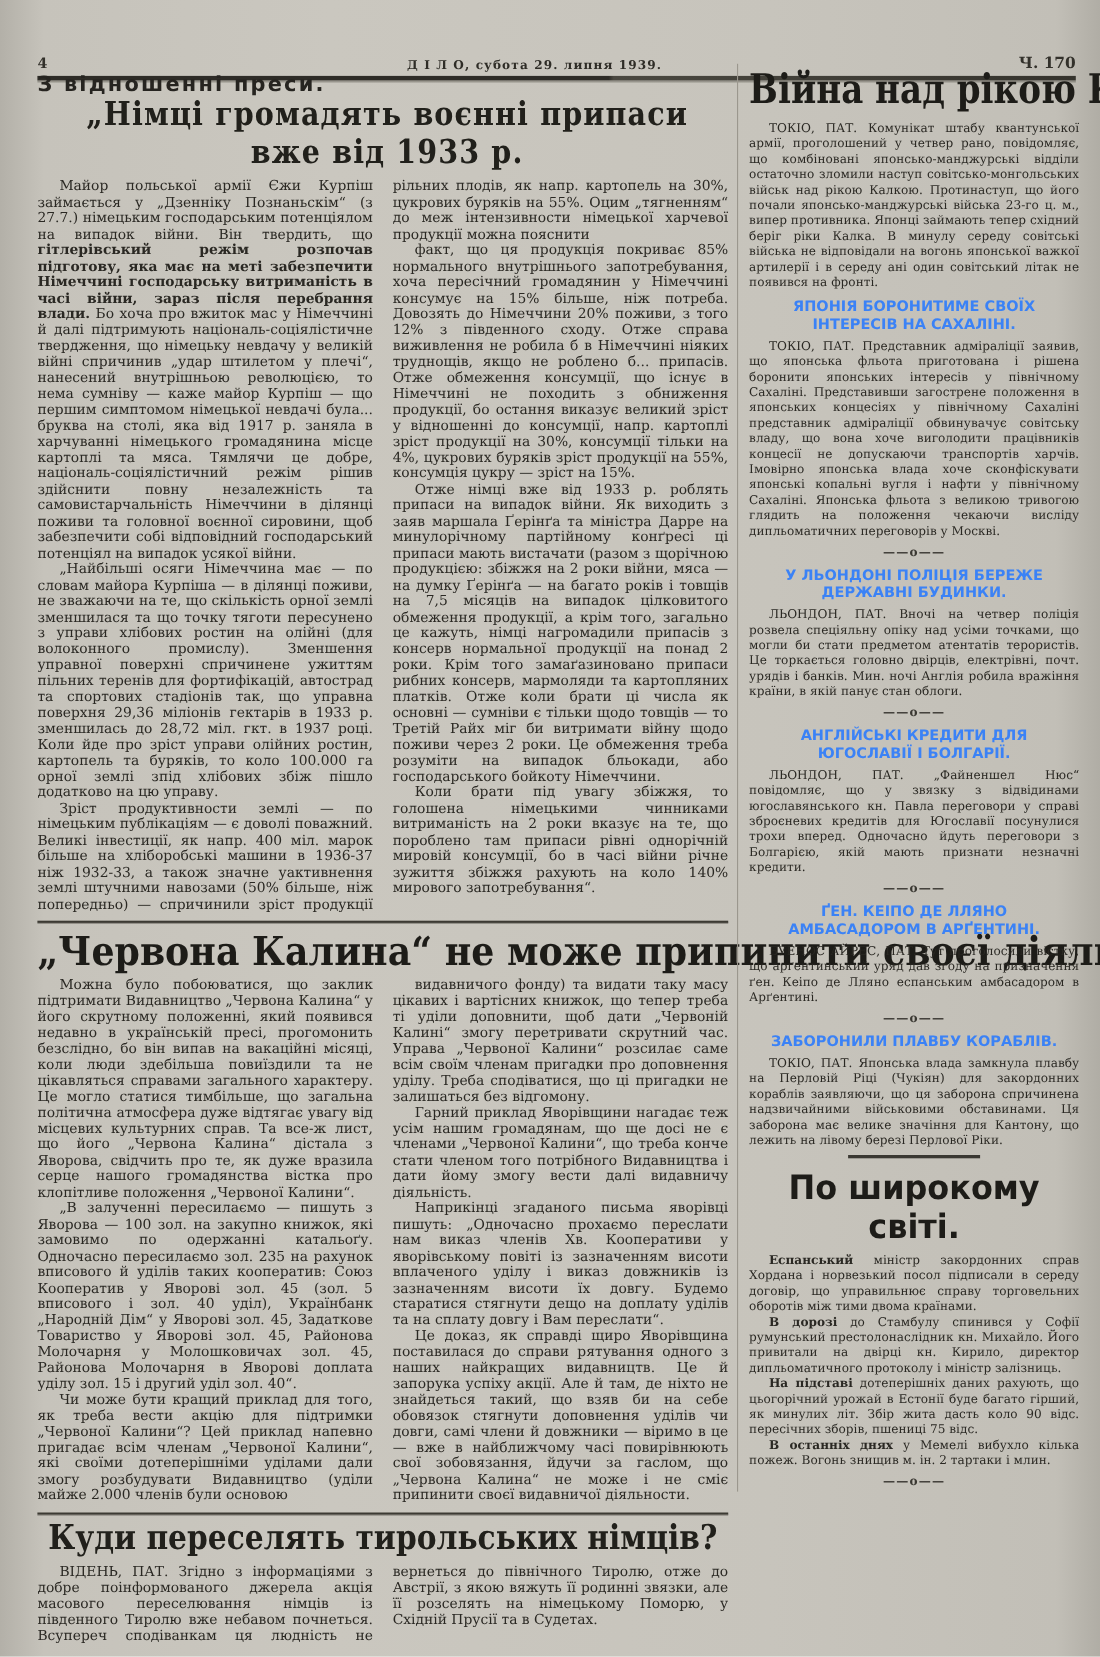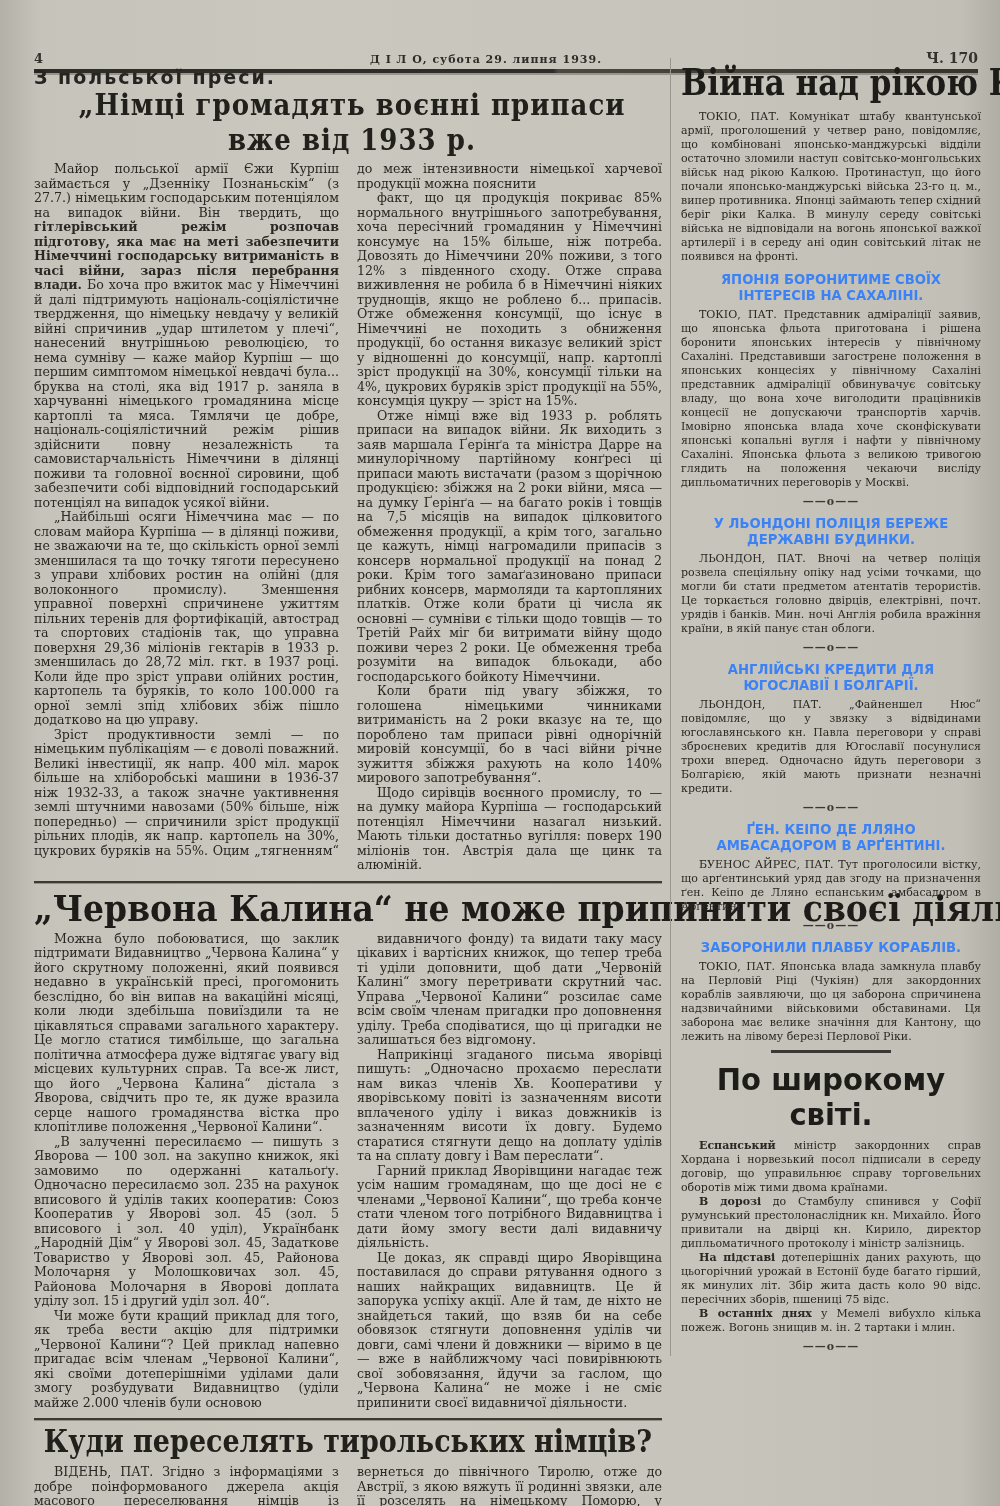--- a/index.html
+++ b/index.html
@@ -53,44 +53,43 @@
     <span class="hdr-pn">4</span>
     <span class="hdr-mast">Д І Л О,  субота 29. липня 1939.</span>
     <span class="hdr-issue">Ч. 170</span>
   </div>
   <div class="hdr-rule"></div>
 </div>
 
 <div class="lg">
 
   <div>
-    <div class="kicker">З польської преси.</div>
+    <div class="kicker">З відношенні преси.</div>
     <div class="a1-head">„Німці громадять воєнні припаси вже від 1933 р.</div>
     <div class="twocol">
       <p><span>Майор польської армії Єжи Курпіш займається у „Дзенніку Познаньскім“ (з 27.7.) німецьким господарським потенціялом на випадок війни. Він твердить, що </span><span class="b">гітлерівський режім розпочав підготову, яка має на меті забезпечити Німеччині господарську витриманість в часі війни, зараз після перебрання влади.</span><span> Бо хоча про вжиток мас у Німеччині й далі підтримують національ-соціялістичне твердження, що німецьку невдачу у великій війні спричинив „удар штилетом у плечі“, нанесений внутрішньою революцією, то нема сумніву — каже майор Курпіш — що першим симптомом німецької невдачі була... бруква на столі, яка від 1917 р. заняла в харчуванні німецького громадянина місце картоплі та мяса. Тямлячи це добре, національ-соціялістичний режім рішив здійснити повну незалежність та самовистарчальність Німеччини в ділянці поживи та головної воєнної сировини, щоб забезпечити собі відповідний господарський потенціял на випадок усякої війни.</span></p>
       <p>„Найбільші осяги Німеччина має — по словам майора Курпіша — в ділянці поживи, не зважаючи на те, що скількість орної землі зменшилася та що точку тяготи пересунено з управи хлібових ростин на олійні (для волоконного промислу). Зменшення управної поверхні спричинене ужиттям пільних теренів для фортифікацій, автострад та спортових стадіонів так, що управна поверхня 29,36 міліонів гектарів в 1933 р. зменшилась до 28,72 міл. гкт. в 1937 році. Коли йде про зріст управи олійних ростин, картопель та буряків, то коло 100.000 га орної землі зпід хлібових збіж пішло додатково на цю управу.</p>
       <p>Зріст продуктивности землі — по німецьким публікаціям — є доволі поважний. Великі інвестиції, як напр. 400 міл. марок більше на хліборобські машини в 1936-37 ніж 1932-33, а також значне уактивнення землі штучними навозами (50% більше, ніж попередньо) — спричинили зріст продукції рільних плодів, як напр. картопель на 30%, цукрових буряків на 55%. Оцим „тягненням“ до меж інтензивности німецької харчевої продукції можна пояснити</p>
       <p>факт, що ця продукція покриває 85% нормального внутрішнього запотребування, хоча пересічний громадянин у Німеччині консумує на 15% більше, ніж потреба. Довозять до Німеччини 20% поживи, з того 12% з південного сходу. Отже справа виживлення не робила б в Німеччині ніяких труднощів, якщо не роблено б... припасів. Отже обмеження консумції, що існує в Німеччині не походить з обниження продукції, бо остання виказує великий зріст у відношенні до консумції, напр. картоплі зріст продукції на 30%, консумції тільки на 4%, цукрових буряків зріст продукції на 55%, консумція цукру — зріст на 15%.</p>
       <p>Отже німці вже від 1933 р. роблять припаси на випадок війни. Як виходить з заяв маршала Ґерінґа та міністра Дарре на минулорічному партійному конґресі ці припаси мають вистачати (разом з щорічною продукцією: збіжжя на 2 роки війни, мяса — на думку Ґерінґа — на багато років і товщів на 7,5 місяців на випадок цілковитого обмеження продукції, а крім того, загально це кажуть, німці нагромадили припасів з консерв нормальної продукції на понад 2 роки. Крім того замаґазиновано припаси рибних консерв, мармоляди та картопляних платків. Отже коли брати ці числа як основні — сумніви є тільки щодо товщів — то Третій Райх міг би витримати війну щодо поживи через 2 роки. Це обмеження треба розуміти на випадок бльокади, або господарського бойкоту Німеччини.</p>
       <p>Коли брати під увагу збіжжя, то голошена німецькими чинниками витриманість на 2 роки вказує на те, що пороблено там припаси рівні однорічній мировій консумції, бо в часі війни річне зужиття збіжжя рахують на коло 140% мирового запотребування“.</p>
-      <p>Щодо сирівців воєнного промислу, то — на думку майора Курпіша — господарський потенціял Німеччини назагал низький. Мають тільки достатньо вугілля: поверх 190 міліонів тон. Австрія дала ще цинк та алюміній.</p>
     </div>
   </div>
 
   <div class="hrule"></div>
 
   <div>
     <div class="a2-head">„Червона Калина“ не може припинити своєї діяльности</div>
     <div class="twocol">
       <p>Можна було побоюватися, що заклик підтримати Видавництво „Червона Калина“ у його скрутному положенні, який появився недавно в українській пресі, прогомонить безслідно, бо він випав на вакаційні місяці, коли люди здебільша повиїздили та не цікавляться справами загального характеру. Це могло статися тимбільше, що загальна політична атмосфера дуже відтягає увагу від місцевих культурних справ. Та все-ж лист, що його „Червона Калина“ дістала з Яворова, свідчить про те, як дуже вразила серце нашого громадянства вістка про клопітливе положення „Червоної Калини“.</p>
       <p>„В залученні пересилаємо — пишуть з Яворова — 100 зол. на закупно книжок, які замовимо по одержанні катальоґу. Одночасно пересилаємо зол. 235 на рахунок вписового й уділів таких кооператив: Союз Кооператив у Яворові зол. 45 (зол. 5 вписового і зол. 40 уділ), Українбанк „Народній Дім“ у Яворові зол. 45, Задаткове Товариство у Яворові зол. 45, Районова Молочарня у Молошковичах зол. 45, Районова Молочарня в Яворові доплата уділу зол. 15 і другий уділ зол. 40“.</p>
       <p>Чи може бути кращий приклад для того, як треба вести акцію для підтримки „Червоної Калини“? Цей приклад напевно пригадає всім членам „Червоної Калини“, які своїми дотеперішніми уділами дали змогу розбудувати Видавництво (уділи майже 2.000 членів були основою</p>
       <p>видавничого фонду) та видати таку масу цікавих і вартісних книжок, що тепер треба ті уділи доповнити, щоб дати „Червоній Калині“ змогу перетривати скрутний час. Управа „Червоної Калини“ розсилає саме всім своїм членам пригадки про доповнення уділу. Треба сподіватися, що ці пригадки не залишаться без відгомону.</p>
+      <p>Гарний приклад Яворівщини нагадає теж усім нашим громадянам, що ще досі не є членами „Червоної Калини“, що треба конче стати членом того потрібного Видавництва і дати йому змогу вести далі видавничу діяльність.</p>
       <p>Наприкінці згаданого письма яворівці пишуть: „Одночасно прохаємо переслати нам виказ членів Хв. Кооперативи у яворівському повіті із зазначенням висоти вплаченого уділу і виказ довжників із зазначенням висоти їх довгу. Будемо старатися стягнути дещо на доплату уділів та на сплату довгу і Вам переслати“.</p>
-      <p>Гарний приклад Яворівщини нагадає теж усім нашим громадянам, що ще досі не є членами „Червоної Калини“, що треба конче стати членом того потрібного Видавництва і дати йому змогу вести далі видавничу діяльність.</p>
       <p>Це доказ, як справді щиро Яворівщина поставилася до справи рятування одного з наших найкращих видавництв. Це й запорука успіху акції. Але й там, де ніхто не знайдеться такий, що взяв би на себе обовязок стягнути доповнення уділів чи довги, самі члени й довжники — віримо в це — вже в найближчому часі повирівнюють свої зобовязання, йдучи за гаслом, що „Червона Калина“ не може і не сміє припинити своєї видавничої діяльности.</p>
     </div>
   </div>
 
   <div class="hrule"></div>
 
   <div>
     <div class="a3-head">Куди переселять тирольських німців?</div>
     <div class="twocol">
       <p>ВІДЕНЬ, ПАТ. Згідно з інформаціями з добре поінформованого джерела акція масового переселювання німців із південного Тиролю вже небавом почнеться. Всупереч сподіванкам ця людність не вернеться до північного Тиролю, отже до Австрії, з якою вяжуть її родинні звязки, але її розселять на німецькому Поморю, у Східній Прусії та в Судетах.</p>

